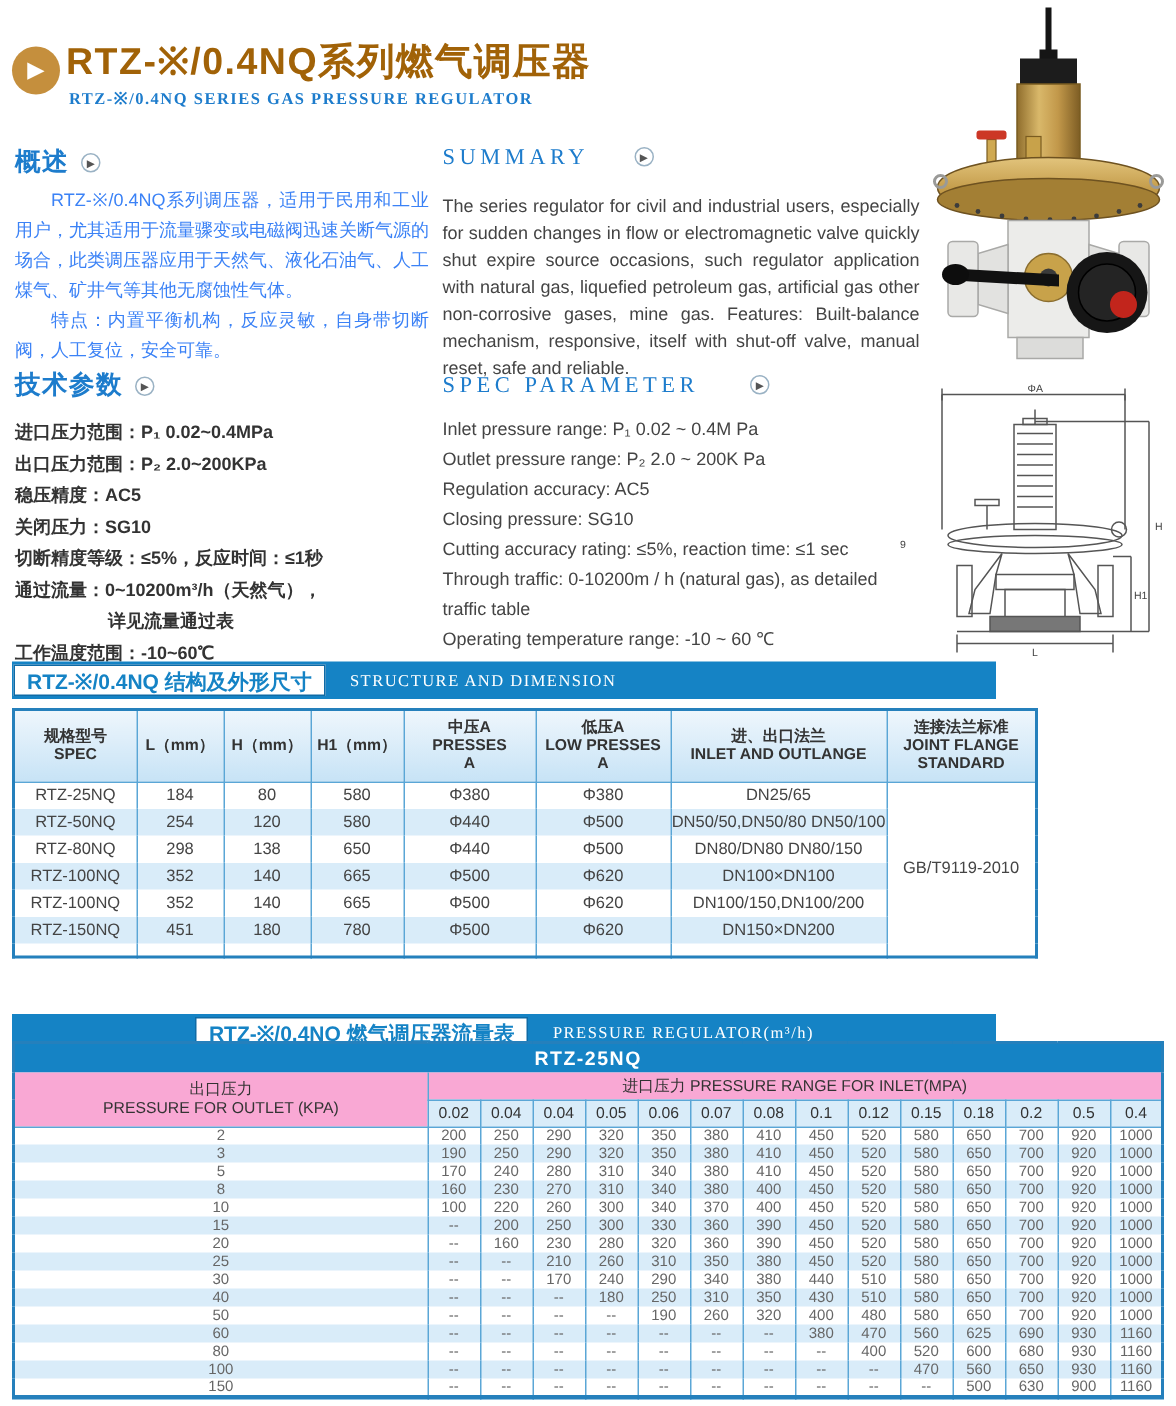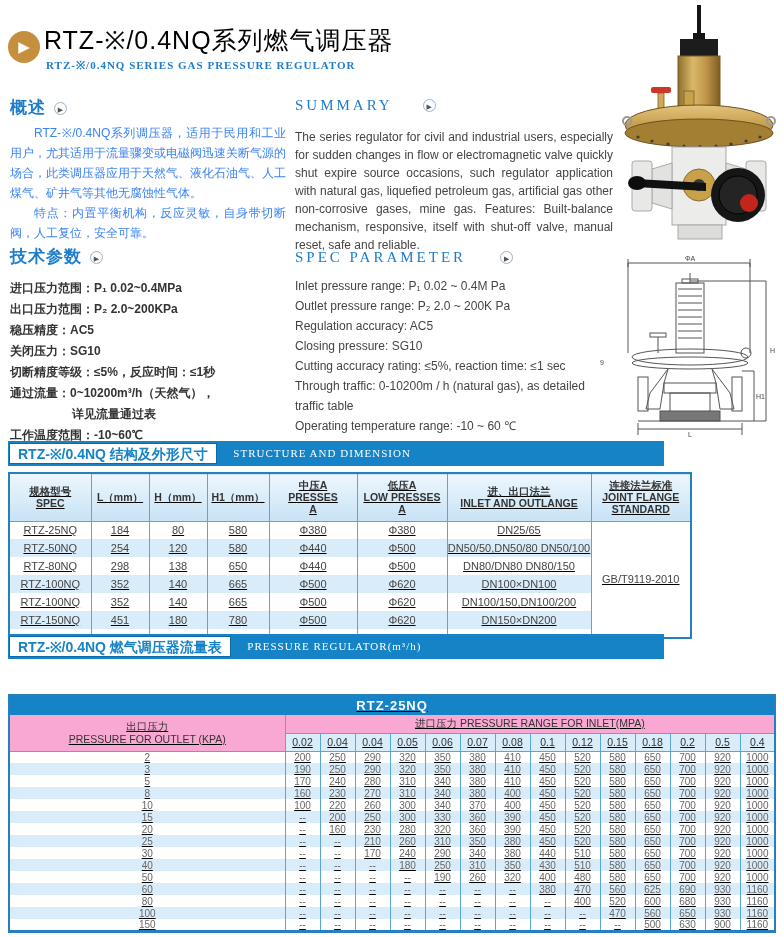--- a/index.html
+++ b/index.html
@@ -2,21 +2,21 @@
 <html><head>
 <meta charset="utf-8">
 <style>
   * { margin:0; padding:0; box-sizing:border-box; }
   body { background:#fff; font-family:"Liberation Sans", sans-serif; }
   .page { position:relative; width:784px; height:937px; background:#fff; overflow:hidden; }
 
   
   .brand-icon { position:absolute; left:8px; top:31px; width:32px; height:32px; border-radius:50%;
     background:#c58f3d; color:#fff; font-size:15px; line-height:32px; text-align:center; }
-  .title { position:absolute; left:44px; top:22px; font-size:25px; font-weight:normal; color:#000000; letter-spacing:1px;text-align:right; }
+  .title { position:absolute; left:44px; top:22px; font-size:25px; font-weight:bold; color:#a16207; letter-spacing:1px;text-align:right; }
   .subtitle { position:absolute; left:46px; top:57px; font-size:11px; font-weight:bold; color:#1d7ccc;
     font-family:"Liberation Serif", serif; letter-spacing:1px; }
 
   
   .cn-heading { font-size:17px; font-weight:bold; color:#1d7ccc; letter-spacing:1px; }
   .en-heading { font-size:15px; color:#1d7ccc; font-family:Liberation Serif, serif; letter-spacing:3px;text-align:right; }
   .play-icon { display:inline-block; width:13px; height:13px; border:1px solid #9ab2c4; border-radius:50%;
     font-size:7px; line-height:13px; text-align:center; color:#555; vertical-align:middle; margin-left:8px; }
   .overview-block { position:absolute; left:10px; top:96px; width:276px; }
   .overview-text { margin-top:4px; font-size:12px; color:#3b82f6; line-height:20px; text-align:justify; }
@@ -35,21 +35,21 @@
 
   
   .section-bar { position:absolute; left:8px; width:656px; height:25px; background:#1583c5; }
   .section-bar .cn-box { display:inline-block; background:#fff; border:1px solid #0f6ba6; margin:2px 0 0 1px;
     padding:0 8px; height:21px; line-height:20px; font-size:14px; font-weight:bold; color:#1583c5; }
   .section-bar .en-label { color:#fff; font-size:11px; font-family:"Liberation Serif", serif;
     letter-spacing:1px; margin-left:12px; vertical-align:2px; }
 
   
   .dim-table-wrap { position:absolute; left:8px; top:472px; width:682px; }
-  table { border-collapse:collapse; table-layout:fixed; width:100%;text-decoration:underline; }
+  table { border-collapse:collapse; table-layout:fixed; width:100%; }
   .dim-table { border:2px solid #2580bc; }
   .dim-table th, .dim-table td { border-left:1px solid #5aa6d6; border-right:1px solid #5aa6d6;
     text-align:center; vertical-align:middle; overflow:hidden; }
   .dim-table th { height:48px; background:linear-gradient(#eef6fc,#c7e3f6); font-size:10.5px; color:#333;
     font-weight:bold; border-bottom:1px solid #5aa6d6; line-height:12px; }
   .dim-table td { height:18px; font-size:11px; color:#444; }
   .dim-table .pad td { height:9px; }
   tr.stripe td { background:#d9ecf9; }
   td.merge-cell { background:#fff !important; font-size:11px; color:#444; }
 
@@ -328,21 +328,21 @@
             <td></td>
             <td></td>
             <td></td>
             <td></td>
             <td></td>
           </tr>
         </tbody>
     </table>
   </div>
 
-  <div class="section-bar" style="top:634px;">
+  <div class="section-bar" style="top:676px;text-align:center;">
     <span class="cn-box">RTZ-※/0.4NQ 燃气调压器流量表</span>
     <span class="en-label">PRESSURE REGULATOR(m³/h)</span>
   </div>
 
   <div class="flow-table-wrap">
     <table class="flow-table">
       <colgroup>
         <col style="width:276px">
         <col span="14" style="width:35px">
       </colgroup>

